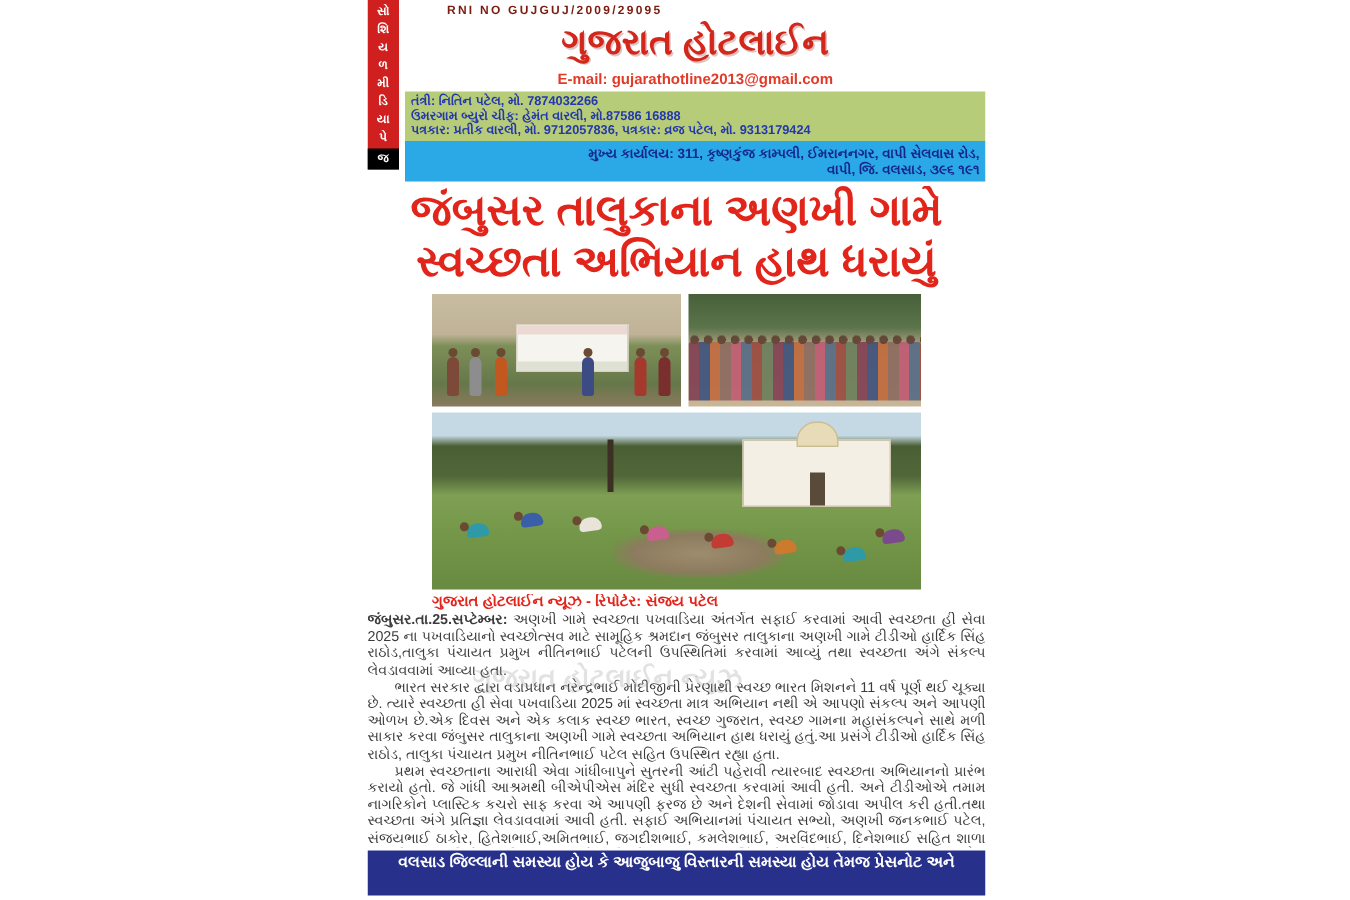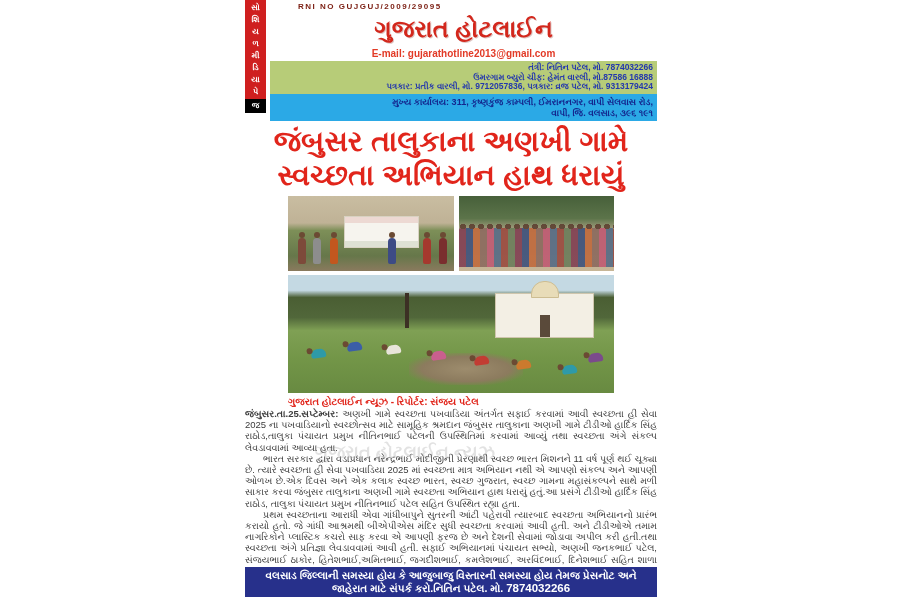--- a/index.html
+++ b/index.html
@@ -12,21 +12,21 @@
   .side-strip{position:absolute;left:0;top:0;width:21px;background:#cf1f1f;color:#fff;
               display:flex;flex-direction:column;text-align:center;font-weight:bold;
               font-size:8px;padding-top:2px;}
   .strip-char{line-height:12px;height:12px;overflow:hidden;}
   .strip-last{background:#000;line-height:14px;height:14px;margin-top:1px;}
   .mast-main{margin-left:25px;}
   .rni{color:#7a1c10;font-weight:bold;font-size:8px;letter-spacing:1.5px;padding-top:2px;height:10px;overflow:hidden;margin-left:28px;}
   .title{color:#d3271c;font-weight:bold;font-size:24px;line-height:34px;text-align:center;
          height:36px;overflow:hidden;text-shadow:1px 1px 0 rgba(120,20,10,.25);}
   .email{color:#e23a26;font-weight:bold;font-size:10px;text-align:center;height:13px;overflow:hidden;}
-  .green-box{background:#b7cc78;color:#2438ad;font-weight:bold;font-size:8.5px;text-align:right;
+  .green-box{background:#b7cc78;color:#2438ad;font-weight:bold;font-size:8.5px;text-align:left;
              padding:2px 4px;line-height:9.5px;height:29px;overflow:hidden;}
   .blue-box{background:#2ba9e6;color:#14278e;font-weight:bold;font-size:9px;text-align:right;
             padding:3px 4px;line-height:10.5px;height:21px;overflow:hidden;}
 
   
   .headline{color:#e1251b;font-weight:bold;font-size:29px;line-height:34px;text-align:center;
             margin-top:3px;height:68px;overflow:hidden;}
 
   
   .photos{width:326px;margin:4px auto 0;}
@@ -147,17 +147,16 @@
 
     <div class="article">
       <div class="watermark">ગુજરાત હોટલાઈન ન્યૂઝ</div>
       <p><span class="dateline">જંબુસર.તા.25.સપ્ટેમ્બર:</span><span> અણખી ગામે સ્વચ્છતા પખવાડિયા અંતર્ગત સફાઈ કરવામાં આવી સ્વચ્છતા હી સેવા 2025 ના પખવાડિયાનો સ્વચ્છોત્સવ માટે સામૂહિક શ્રમદાન જંબુસર તાલુકાના અણખી ગામે ટીડીઓ હાર્દિક સિંહ રાઠોડ,તાલુકા પંચાયત પ્રમુખ નીતિનભાઈ પટેલની ઉપસ્થિતિમાં કરવામાં આવ્યું તથા સ્વચ્છતા અંગે સંકલ્પ લેવડાવવામાં આવ્યા હતા.</span></p>
       <p class="indent">ભારત સરકાર દ્વારા વડાપ્રધાન નરેન્દ્રભાઈ મોદીજીની પ્રેરણાથી સ્વચ્છ ભારત મિશનને 11 વર્ષ પૂર્ણ થઈ ચૂક્યા છે. ત્યારે સ્વચ્છતા હી સેવા પખવાડિયા 2025 માં સ્વચ્છતા માત્ર અભિયાન નથી એ આપણો સંકલ્પ અને આપણી ઓળખ છે.એક દિવસ અને એક કલાક સ્વચ્છ ભારત, સ્વચ્છ ગુજરાત, સ્વચ્છ ગામના મહાસંકલ્પને સાથે મળી સાકાર કરવા જંબુસર તાલુકાના અણખી ગામે સ્વચ્છતા અભિયાન હાથ ધરાયું હતું.આ પ્રસંગે ટીડીઓ હાર્દિક સિંહ રાઠોડ, તાલુકા પંચાયત પ્રમુખ નીતિનભાઈ પટેલ સહિત ઉપસ્થિત રહ્યા હતા.</p>
       <p class="indent">પ્રથમ સ્વચ્છતાના આરાધી એવા ગાંધીબાપુને સુતરની આંટી પહેરાવી ત્યારબાદ સ્વચ્છતા અભિયાનનો પ્રારંભ કરાયો હતો. જે ગાંધી આશ્રમથી બીએપીએસ મંદિર સુધી સ્વચ્છતા કરવામાં આવી હતી. અને ટીડીઓએ તમામ નાગરિકોને પ્લાસ્ટિક કચરો સાફ કરવા એ આપણી ફરજ છે અને દેશની સેવામાં જોડાવા અપીલ કરી હતી.તથા સ્વચ્છતા અંગે પ્રતિજ્ઞા લેવડાવવામાં આવી હતી. સફાઈ અભિયાનમાં પંચાયત સભ્યો, અણખી જનકભાઈ પટેલ, સંજયભાઈ ઠાકોર, હિતેશભાઈ,અમિતભાઈ, જગદીશભાઈ, કમલેશભાઈ, અરવિંદભાઈ, દિનેશભાઈ સહિત શાળા બાળકો, સ્ટાફ મિત્રો, આરોગ્ય સ્ટાફ એમ પી એચ ડબલ્યુ ધવલસિંહ સોલંકી, એફ એચ ડબલ્યુ નયનાબેન પરમાર, આંગણવાડી વર્કર નીરૂબેન પરીખ, રશ્મિકાબેન ઠાકોર હાજર રહ્યા હતા.</p>
     </div>
 
     <div class="footer">
       <div>વલસાડ જિલ્લાની સમસ્યા હોય કે આજુબાજુ વિસ્તારની સમસ્યા હોય તેમજ પ્રેસનોટ અને</div>
-      <div><span>જાહેરાત માટે સંપર્ક કરો.નિતિન પટેલ. મો. </span><span class="phone">7874032266</span></div>
     </div>
 
   </div>
 </div>
 
 </body></html>

